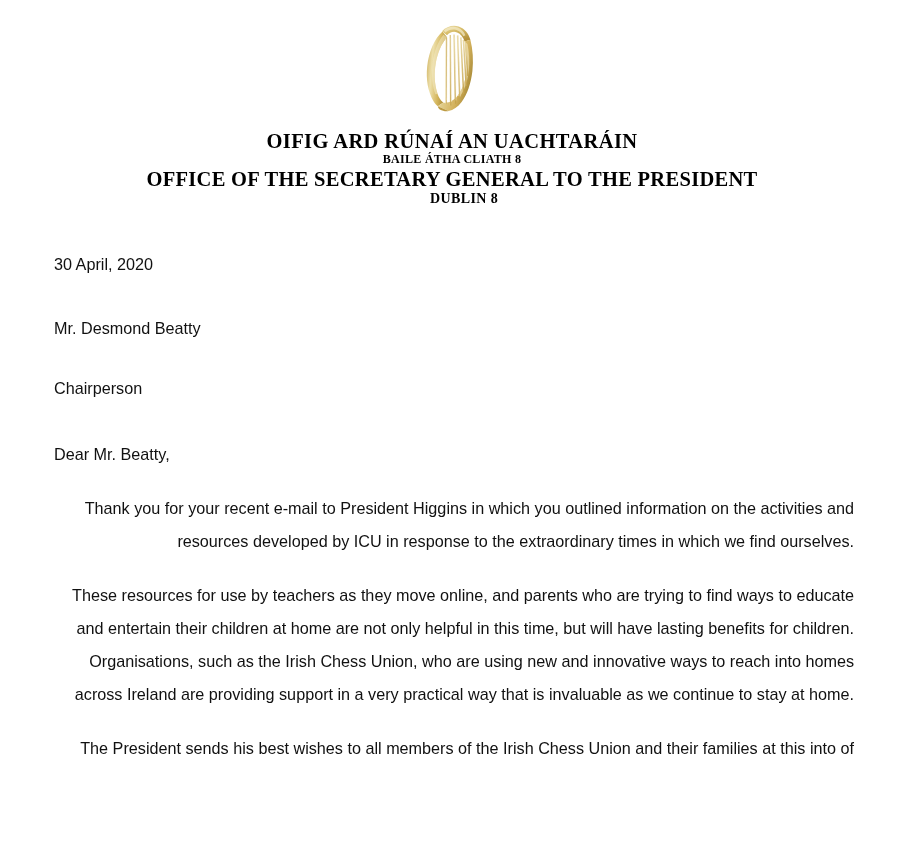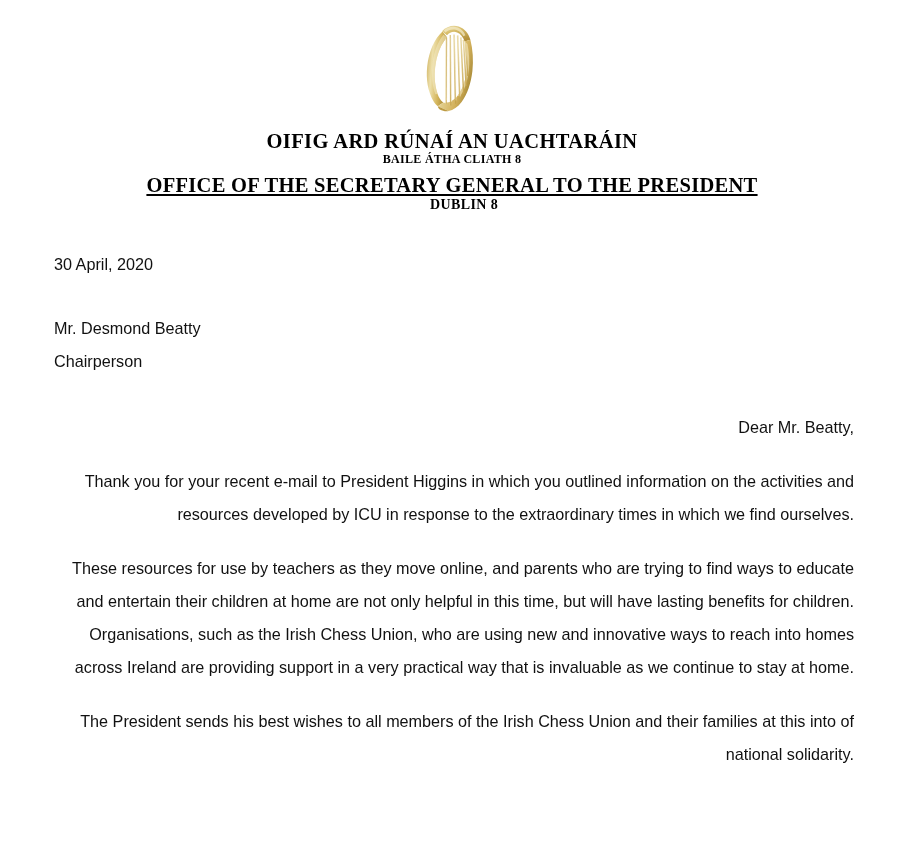--- a/index.html
+++ b/index.html
@@ -49,44 +49,43 @@
     letter-spacing: 0.4px;
   }
   .lh-irish-sub {
     font-size: 12px;
     letter-spacing: 0.3px;
     margin-top: 1px;
   }
   .lh-eng-main {
     font-size: 20.5px;
     letter-spacing: 0.3px;
-    margin-top: 8px;
-    text-decoration: underline;
+    margin-top: 2px;
   }
   .lh-eng-sub {
     font-size: 14px;
     letter-spacing: 0.4px;
     margin-top: 1px;
     padding-left: 24px;
   }
 
   
   .body-block {
     position: absolute;
     top: 248px;
     left: 54px;
     width: 800px;
     font-size: 16.2px;
     line-height: 33px;
     color: #111111;
   }
   .date-line { margin: 0 0 0 0; }
   .addr { margin: 31px 0 0 0; }
-  .addr div { white-space: nowrap; }
-  .salutation { margin: 33px 0 0 0; text-align: right; }
+  .addr div { white-space: nowrap; margin-top: 27px; }
+  .salutation { margin: 33px 0 0 0; }
   .para { margin: 21px 0 0 0; text-align: right; }
   .closing { margin: 23px 0 0 0; }
 </style>
 </head>
 <body>
 
 <div class="page">
 
   <div class="crest-wrap">
     <svg class="crest" viewBox="0 0 74 100" aria-hidden="true">

